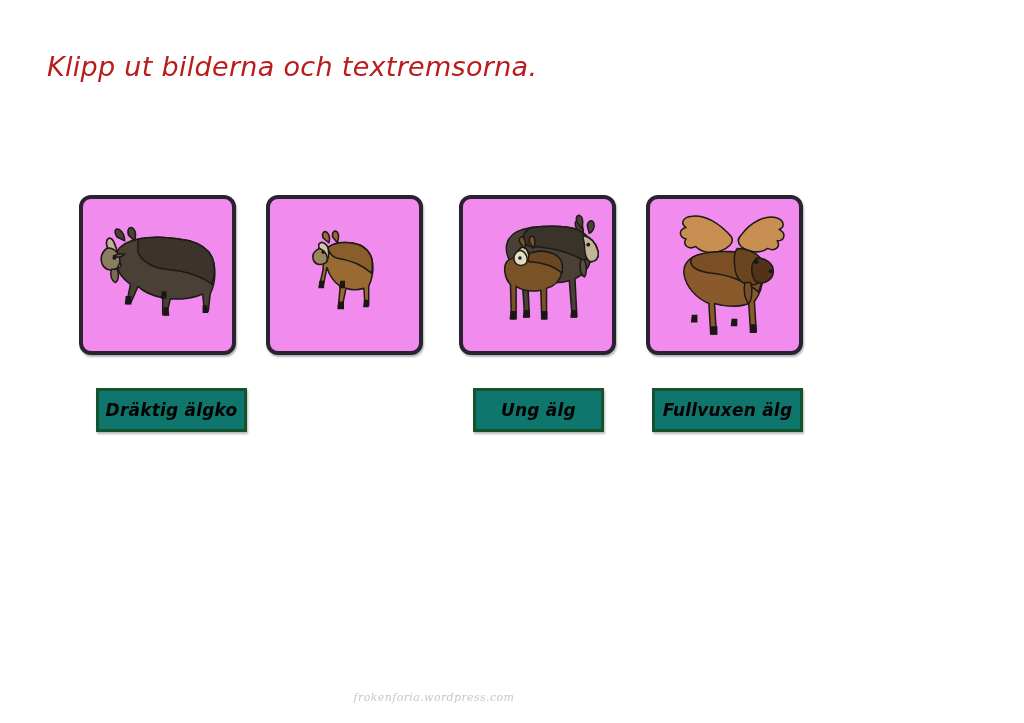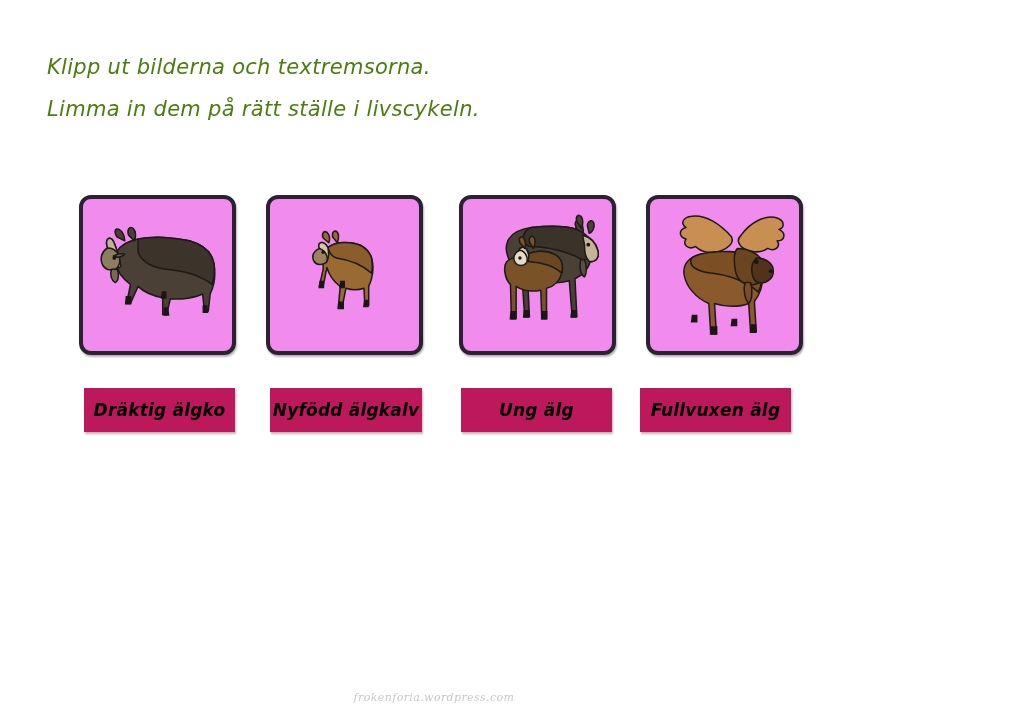--- a/index.html
+++ b/index.html
@@ -26,25 +26,25 @@
   
   .instructions {
     position: absolute;
     left: 47px;
     top: 46px;
     width: 800px;
   }
   .instruction-line {
     font-family: "DejaVu Sans", sans-serif;
     font-style: italic;
-    font-size: 21px;
+    font-size: 27px;
     font-weight: 500;
     line-height: 42px;
     letter-spacing: 0.3px;
-    color: #4d7c0f;
+    color: #b91c1c;
     white-space: nowrap;
   }
 
   
   .card-strip {
     position: absolute;
     left: 0;
     top: 195px;
     width: 1024px;
     height: 162px;
@@ -73,26 +73,27 @@
     left: 0;
     top: 388px;
     width: 1024px;
     height: 46px;
   }
   .text-label {
     position: absolute;
     top: 0;
     height: 44px;
     box-sizing: border-box;
-    border: 3px solid #be185d;
-    background: #be185d;
+    border: 3px solid #14532d;
+    background: #0f766e;
     display: flex;
     align-items: center;
     justify-content: center;
     box-shadow: 1px 2px 2px rgba(0,0,0,0.28);
+    margin-left: 12px;
   }
   .text-label span {
     font-family: "DejaVu Sans", sans-serif;
     font-style: italic;
     font-size: 17px;
     font-weight: 600;
     letter-spacing: 0.2px;
     color: #000000;
     white-space: nowrap;
   }
@@ -111,21 +112,20 @@
     color: #c8c8c8;
   }
 </style>
 </head>
 <body>
 
 <div class="page">
 
   <div class="instructions">
     <div class="instruction-line">Klipp ut bilderna och textremsorna.</div>
-    <div class="instruction-line">Limma in dem på rätt ställe i livscykeln.</div>
   </div>
 
   <div class="card-strip">
 
     <div class="pic-card" style="left:79px;">
       <svg viewBox="0 0 157 160">
         <g stroke="#1d1a17" stroke-width="1.6" stroke-linejoin="round">
           <path fill="#4a4035" d="M35 68 C30 60 26 54 25 48 C24 43 27 40 30 42 C33 44 34 50 36 55
                                    C40 48 48 44 58 42 C74 39 96 40 112 44 C126 48 136 56 138 68
                                    C140 80 138 92 134 100 L132 118 L128 118 L126 100
@@ -253,24 +253,21 @@
         </g>
       </svg>
     </div>
 
   </div>
 
   <div class="label-strip">
     <div class="text-label" style="left:84px; width:151px;">
       <span>Dräktig älgko</span>
     </div>
-    <div class="text-label" style="left:270px; width:152px;">
-      <span>Nyfödd älgkalv</span>
-    </div>
-    <div class="text-label" style="left:461px; width:151px;">
+    <div class="text-label" style="left:461px; width:131px;">
       <span>Ung älg</span>
     </div>
     <div class="text-label" style="left:640px; width:151px;">
       <span>Fullvuxen älg</span>
     </div>
   </div>
 
   <div class="watermark">frokenforia.wordpress.com</div>
 
 </div>

